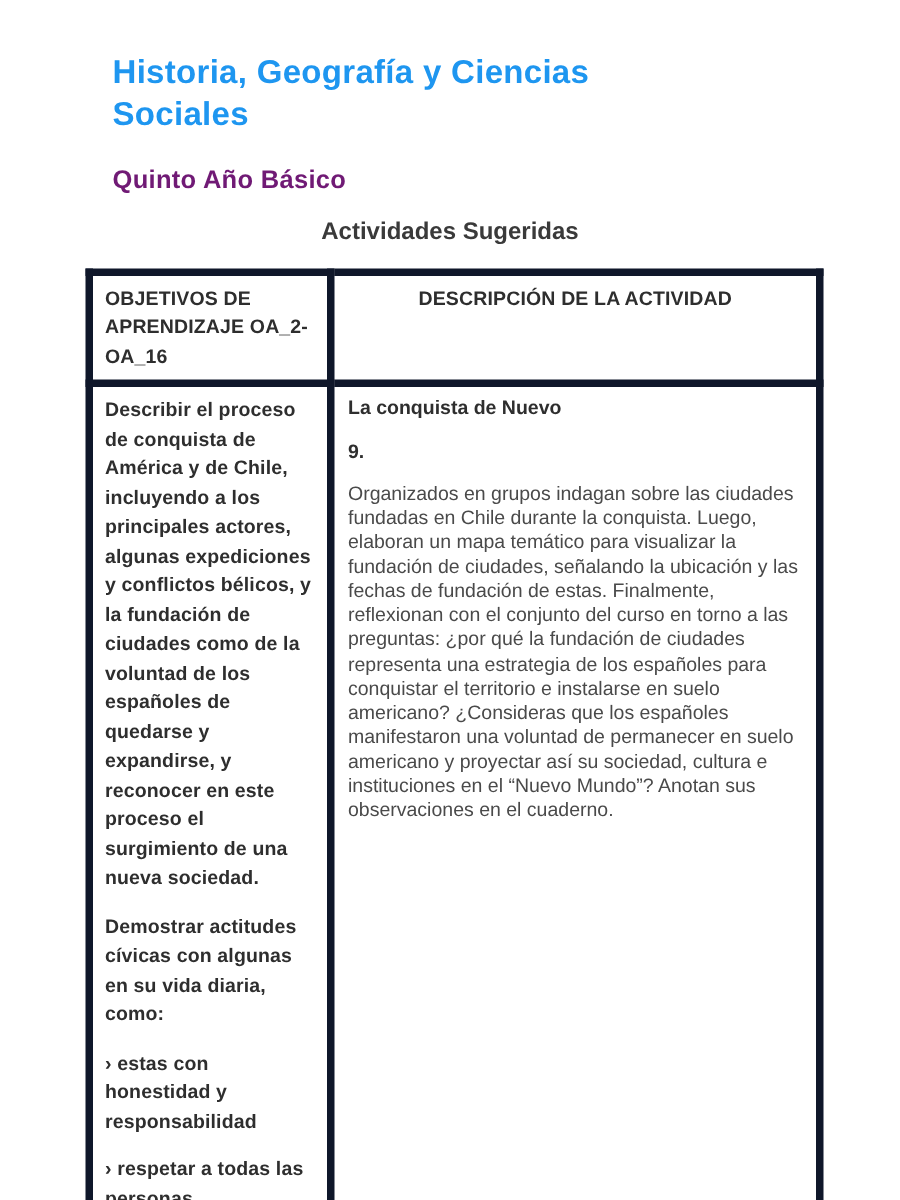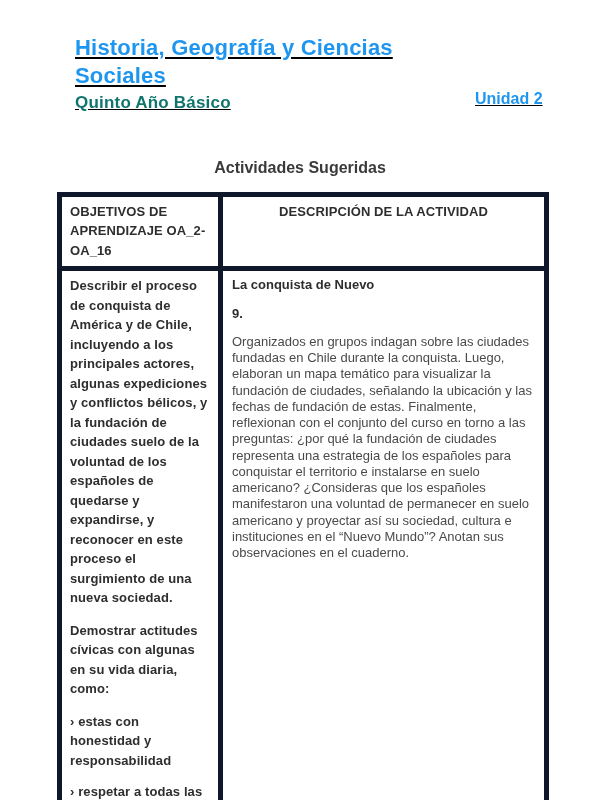--- a/index.html
+++ b/index.html
@@ -13,53 +13,52 @@
     height: 800px;
     background: #ffffff;
     position: relative;
     overflow: hidden;
   }
   
   .doc-header {
     display: flex;
     align-items: flex-end;
     padding: 34px 80px 0 75px;
-    text-decoration: underline;
   }
   .course-title {
     font-size: 22px;
     font-weight: bold;
     color: #1e96f0;
     line-height: 1.27;
     width: 400px;
     letter-spacing: 0.2px;
   }
   .grade-level {
     font-size: 17px;
     font-weight: bold;
-    color: #0f766e;
-    margin-top: 3px;
+    color: #701a75;
+    margin-top: 20px;
     letter-spacing: 0.2px;
   }
   .header-right {
     text-align: right;
     font-size: 16px;
     font-weight: bold;
     color: #1e96f0;
     line-height: 26px;
     white-space: nowrap;
     padding-bottom: 1px;
   }
   
   .section-title {
     text-align: center;
     font-size: 16px;
     font-weight: bold;
     color: #3a3a3a;
-    margin-top: 46px;
+    margin-top: 16px;
   }
   
   .activities-table {
     width: 487px;
     margin: 15px auto 0 57px;
     border-collapse: collapse;
     table-layout: fixed;
   }
   .activities-table th,
   .activities-table td {
@@ -106,41 +105,40 @@
 <body>
 
 <div class="page">
 
   <header class="doc-header">
     <div class="header-left">
       <h1 class="course-title">Historia, Geografía y Ciencias Sociales</h1>
       <div class="grade-level">Quinto Año Básico</div>
     </div>
     <div class="header-right">
-      <div>Unidad 2</div>
     </div>
   </header>
 
   <h2 class="section-title">Actividades Sugeridas</h2>
 
   <table class="activities-table">
     <colgroup>
       <col class="col-objectives">
       <col class="col-description">
     </colgroup>
     <thead>
       <tr>
         <th class="head-cell head-left">OBJETIVOS DE APRENDIZAJE OA_2-OA_16</th>
         <th class="head-cell head-right">DESCRIPCIÓN DE LA ACTIVIDAD</th>
       </tr>
     </thead>
     <tbody>
       <tr>
         <td class="cell-left">
-          <p>Describir el proceso de conquista de América y de Chile, incluyendo a los principales actores, algunas expediciones y conflictos bélicos, y la fundación de ciudades suelo de la voluntad de los españoles de quedarse y expandirse, y reconocer en este proceso el surgimiento de una nueva sociedad.</p>
+          <p>Describir el proceso de conquista de América y de Chile, incluyendo a los principales actores, algunas expediciones y conflictos bélicos, y la fundación de ciudades como de la voluntad de los españoles de quedarse y expandirse, y reconocer en este proceso el surgimiento de una nueva sociedad.</p>
           <p>Demostrar actitudes cívicas con algunas en su vida diaria, como:</p>
           <div class="bullet-item">› estas con honestidad y responsabilidad</div>
           <div class="bullet-item">› respetar a todas las personas</div>
 
         </td>
         <td class="cell-right">
           <p class="activity-title">La conquista de Nuevo</p>
           <p class="activity-number">9.</p>
           <p class="activity-body">Organizados en grupos indagan sobre las ciudades fundadas en Chile durante la conquista. Luego, elaboran un mapa temático para visualizar la fundación de ciudades, señalando la ubicación y las fechas de fundación de estas. Finalmente, reflexionan con el conjunto del curso en torno a las preguntas: ¿por qué la fundación de ciudades representa una estrategia de los españoles para conquistar el territorio e instalarse en suelo americano? ¿Consideras que los españoles manifestaron una voluntad de permanecer en suelo americano y proyectar así su sociedad, cultura e instituciones en el “Nuevo Mundo”? Anotan sus observaciones en el cuaderno.</p>
         </td>

